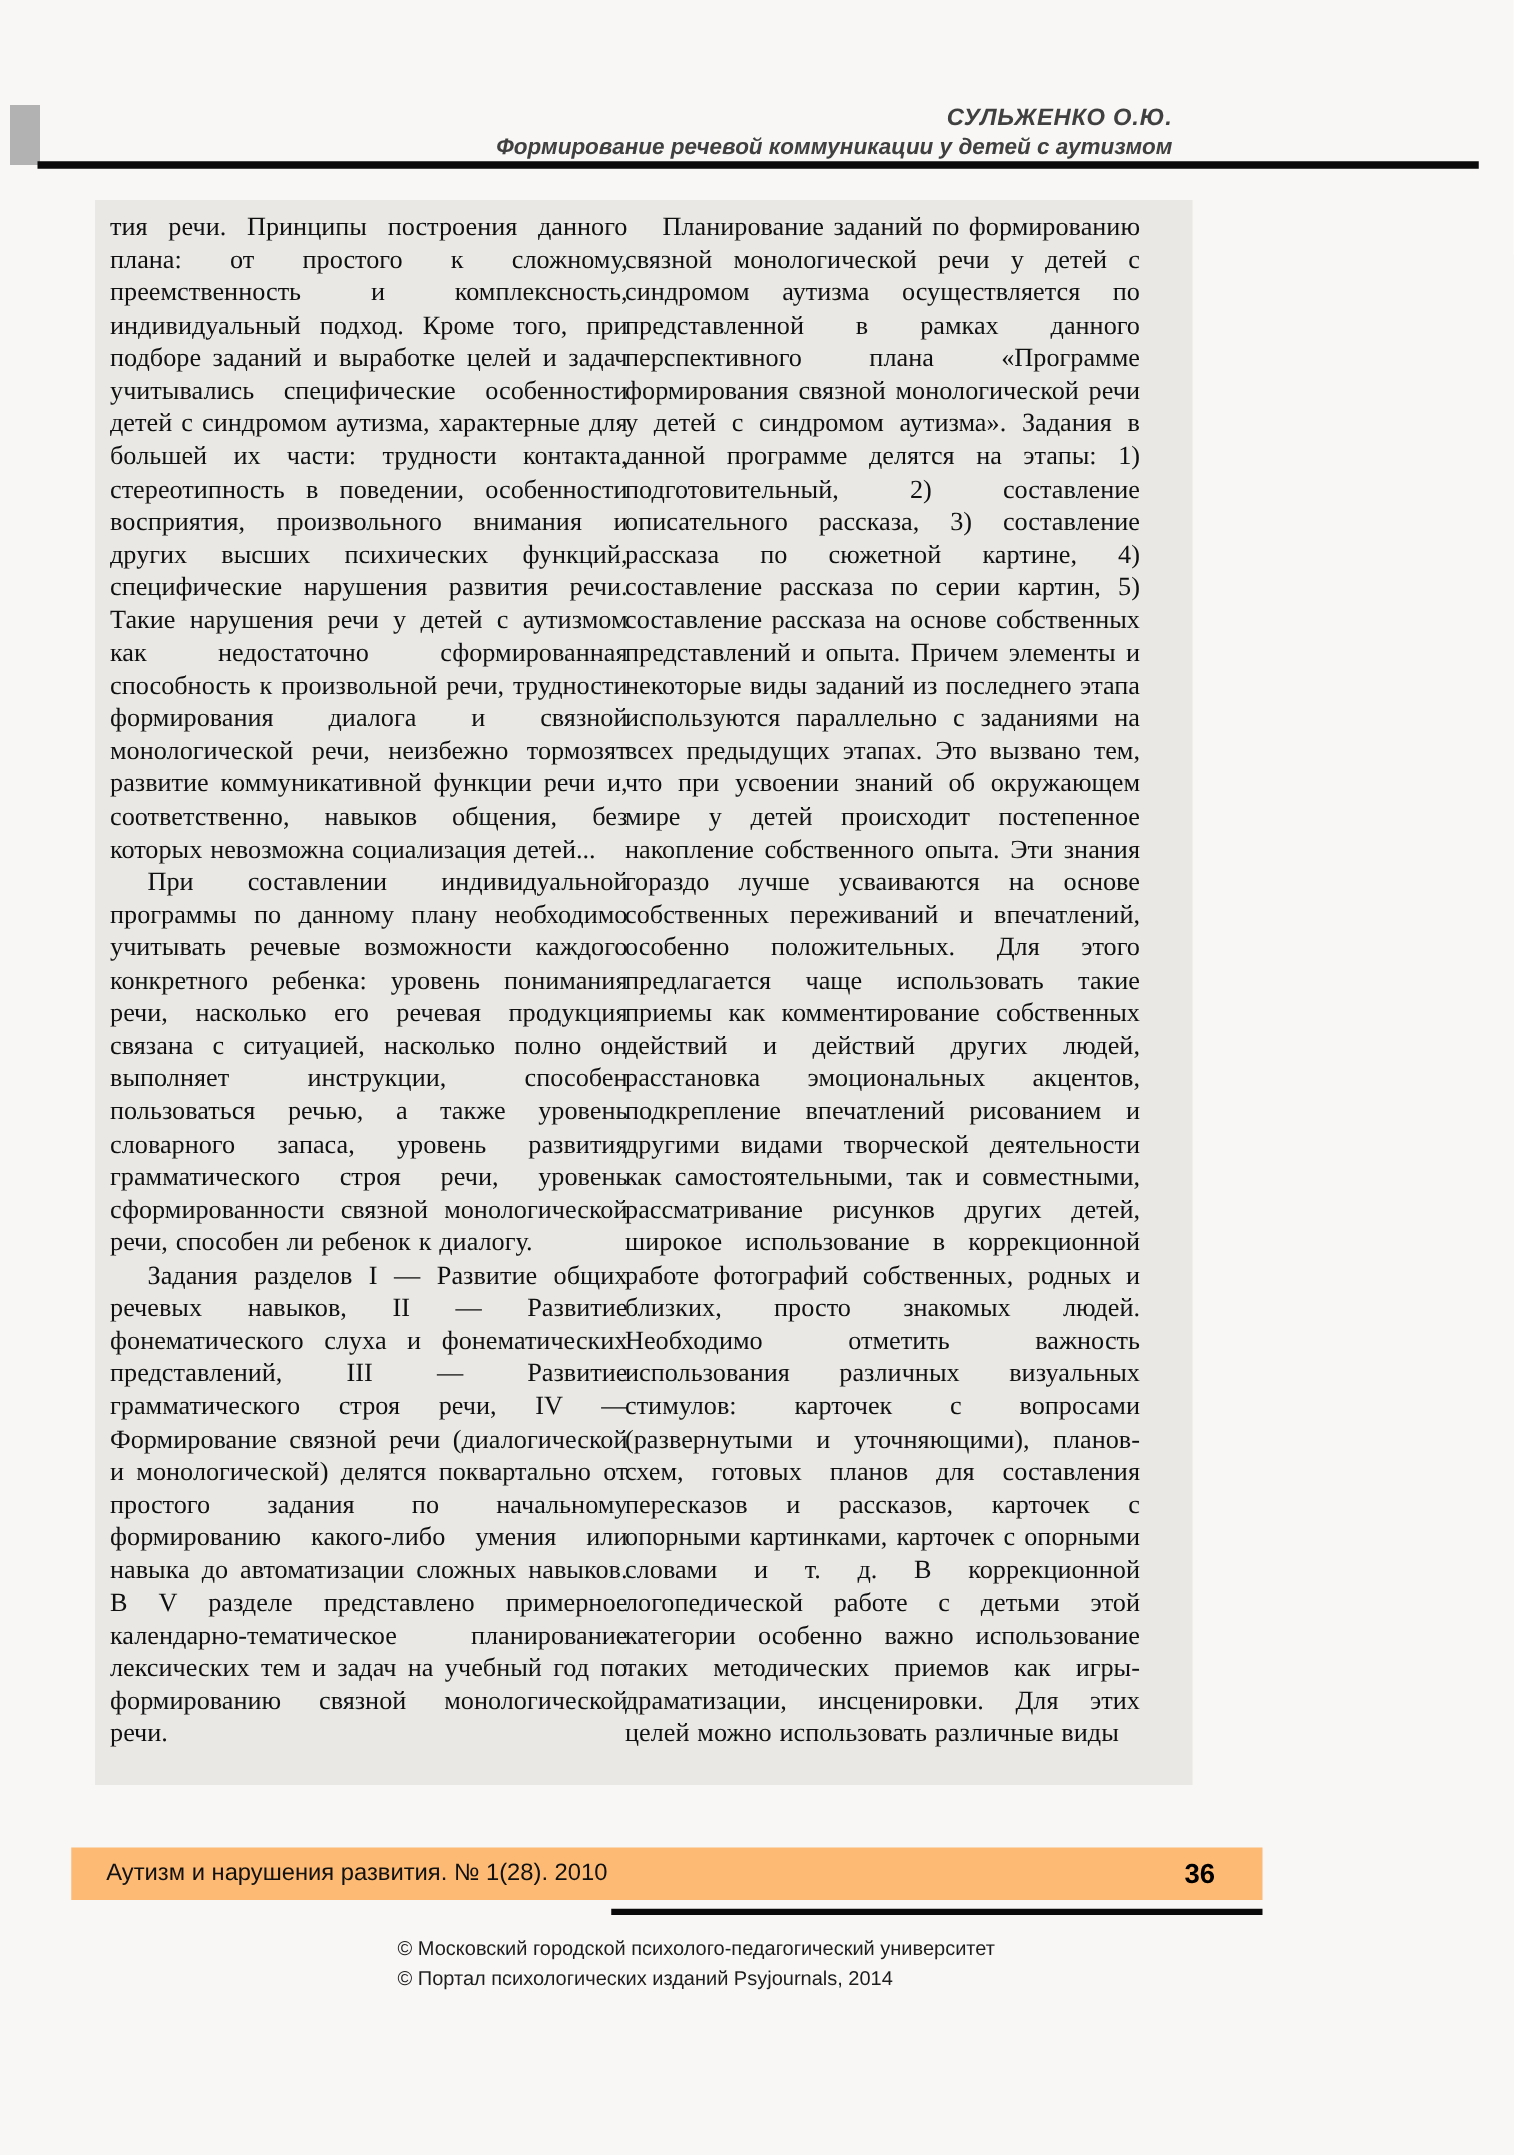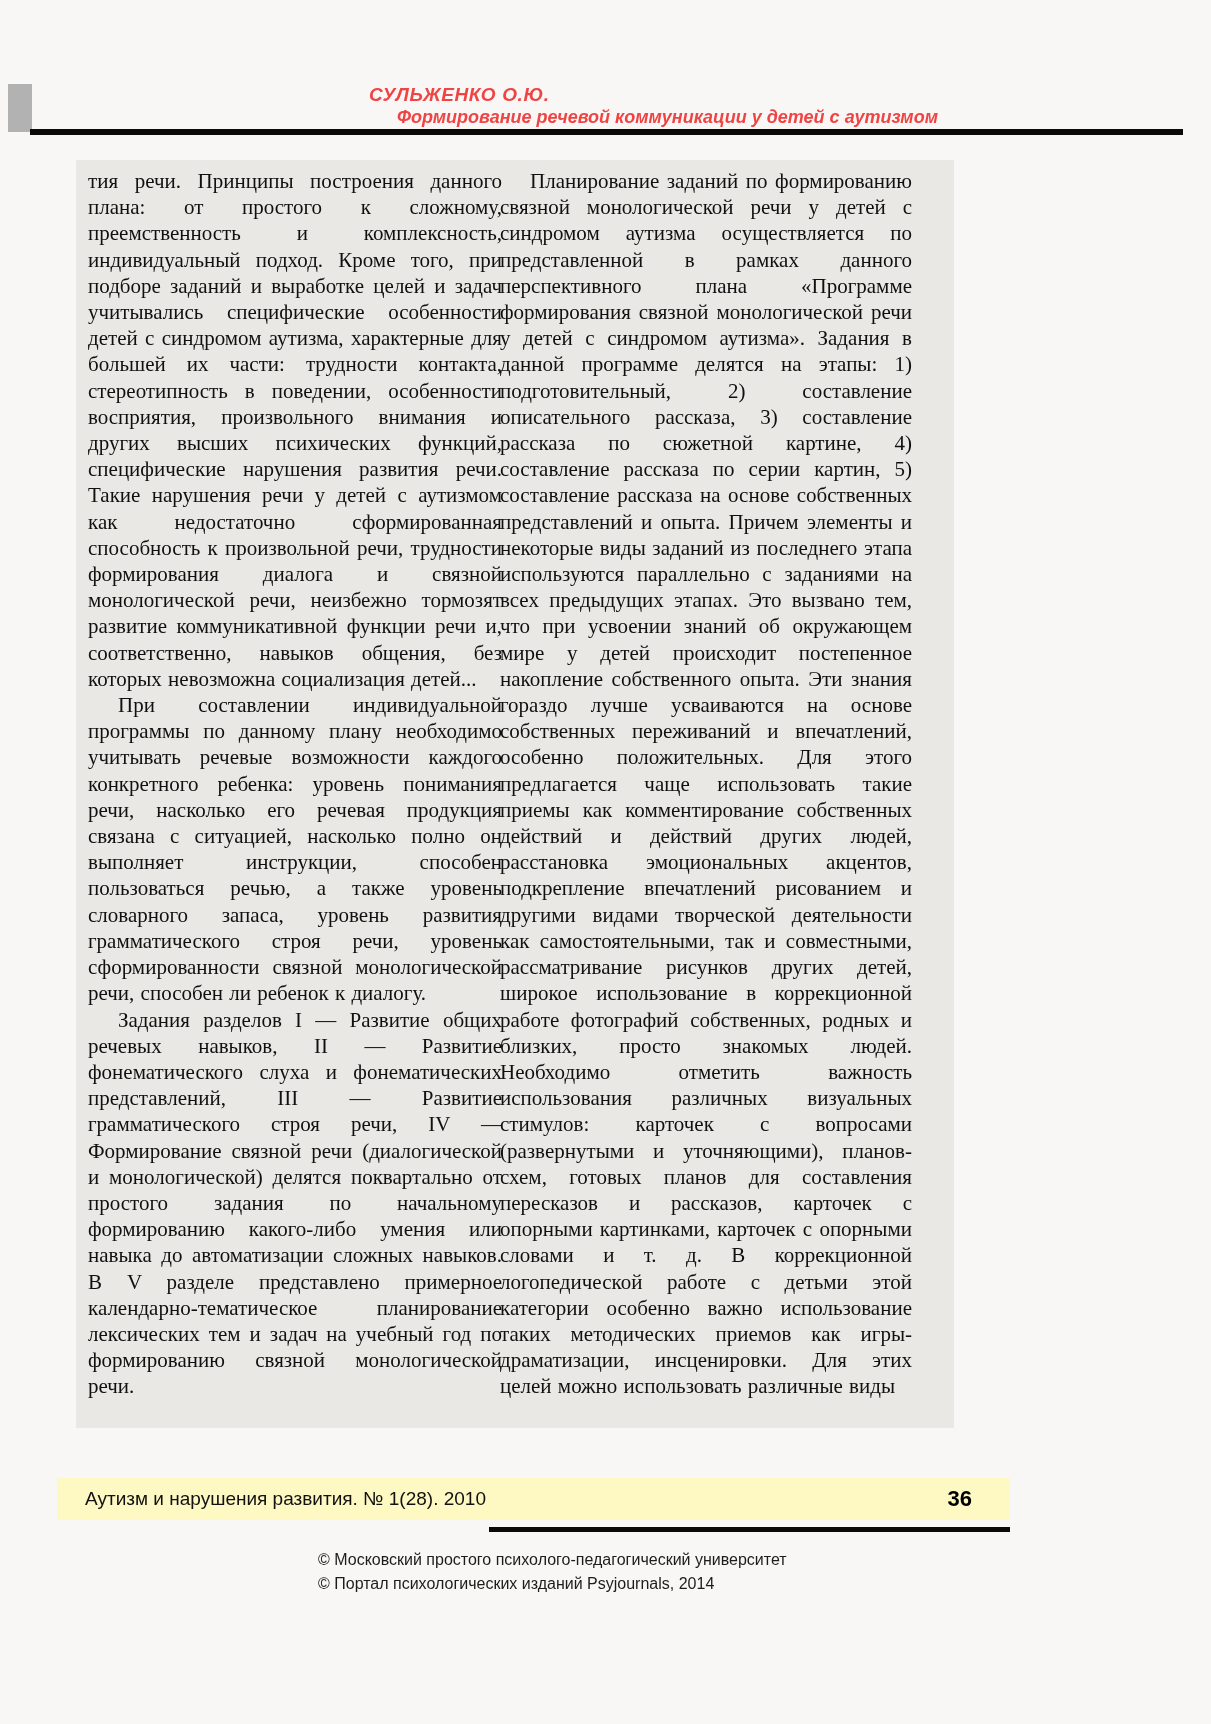--- a/index.html
+++ b/index.html
@@ -15,25 +15,25 @@
   .corner-block {
     position: absolute;
     left: 8px; top: 84px;
     width: 24px; height: 48px;
     background: #b2b2b2;
   }
   .header-block {
     position: absolute;
     top: 84px;
     right: 273px;
-    text-align: left;
+    text-align: right;
     font-family: "Liberation Sans", "DejaVu Sans", sans-serif;
     font-style: italic;
     font-weight: bold;
-    color: #ef4444;
+    color: #404040;
   }
   .header-author { font-size: 19px; letter-spacing: 0.6px; line-height: 22px; }
   .header-subtitle { font-size: 18px; line-height: 22px; margin-left: 28px; }
   .header-rule {
     position: absolute;
     left: 30px; top: 129px;
     width: 1153px; height: 6px;
     background: #0a0a0a;
   }
   .text-panel {
@@ -53,21 +53,21 @@
     font-size: 21px;
     line-height: 26.2px;
     text-align: justify;
     word-spacing: 1px;
   }
   .col p.indent { text-indent: 30px; }
   .footer-bar {
     position: absolute;
     left: 57px; top: 1478px;
     width: 953px; height: 42px;
-    background: #fef9c3;
+    background: #fdba74;
     display: flex;
     align-items: center;
     justify-content: space-between;
     padding: 0 38px 0 28px;
     font-family: "Liberation Sans", "DejaVu Sans", sans-serif;
   }
   .footer-journal { font-size: 19px; color: #111; }
   .footer-page { font-size: 22px; font-weight: bold; color: #000; }
   .footer-rule {
     position: absolute;
@@ -111,17 +111,17 @@
   </div>
 
   <div class="footer-bar">
     <span class="footer-journal">Аутизм и нарушения развития. № 1(28). 2010</span>
     <span class="footer-page">36</span>
   </div>
 
   <div class="footer-rule"></div>
 
   <div class="copyright">
-    <div>© Московский простого психолого-педагогический университет</div>
+    <div>© Московский городской психолого-педагогический университет</div>
     <div>© Портал психологических изданий Psyjournals, 2014</div>
   </div>
 
 </div>
 
 </body></html>

